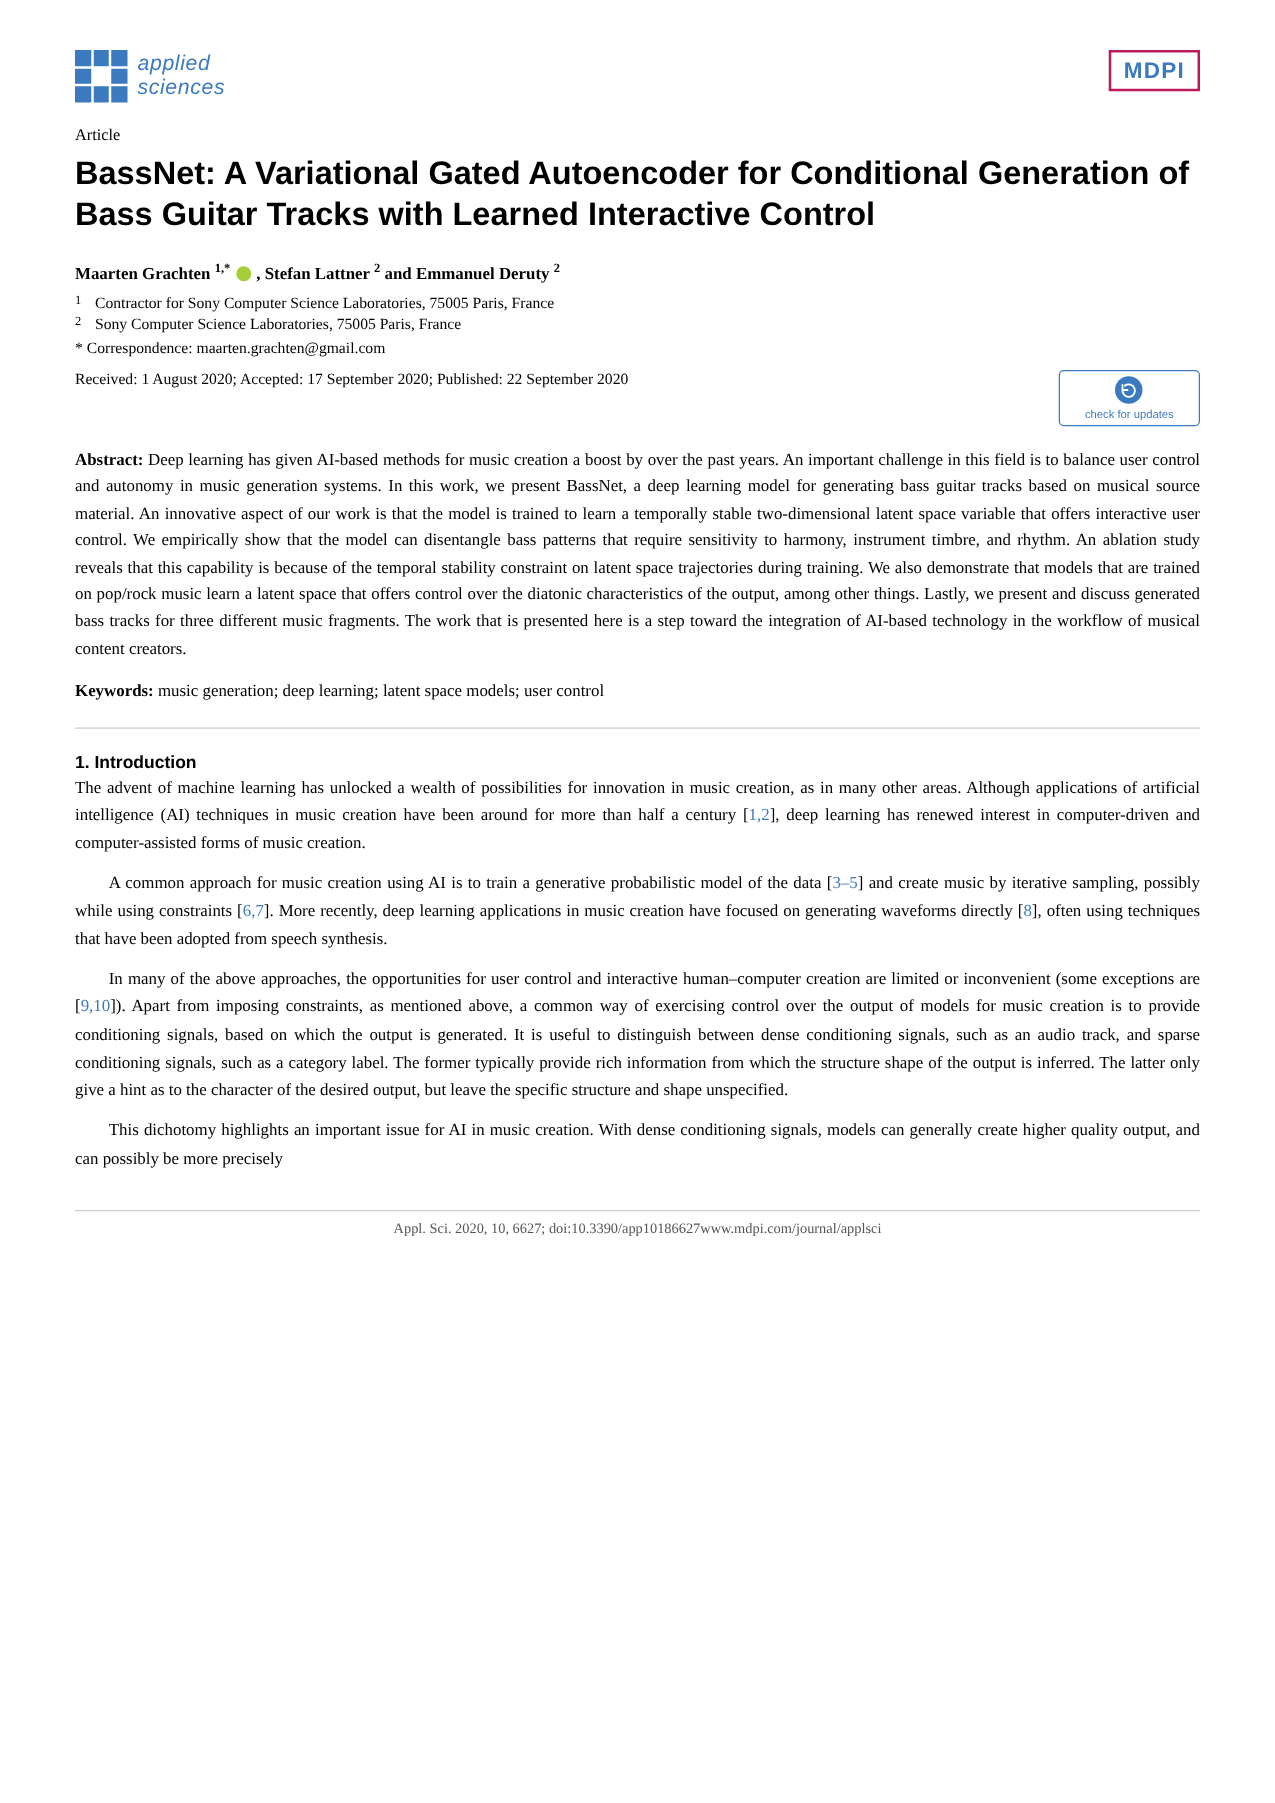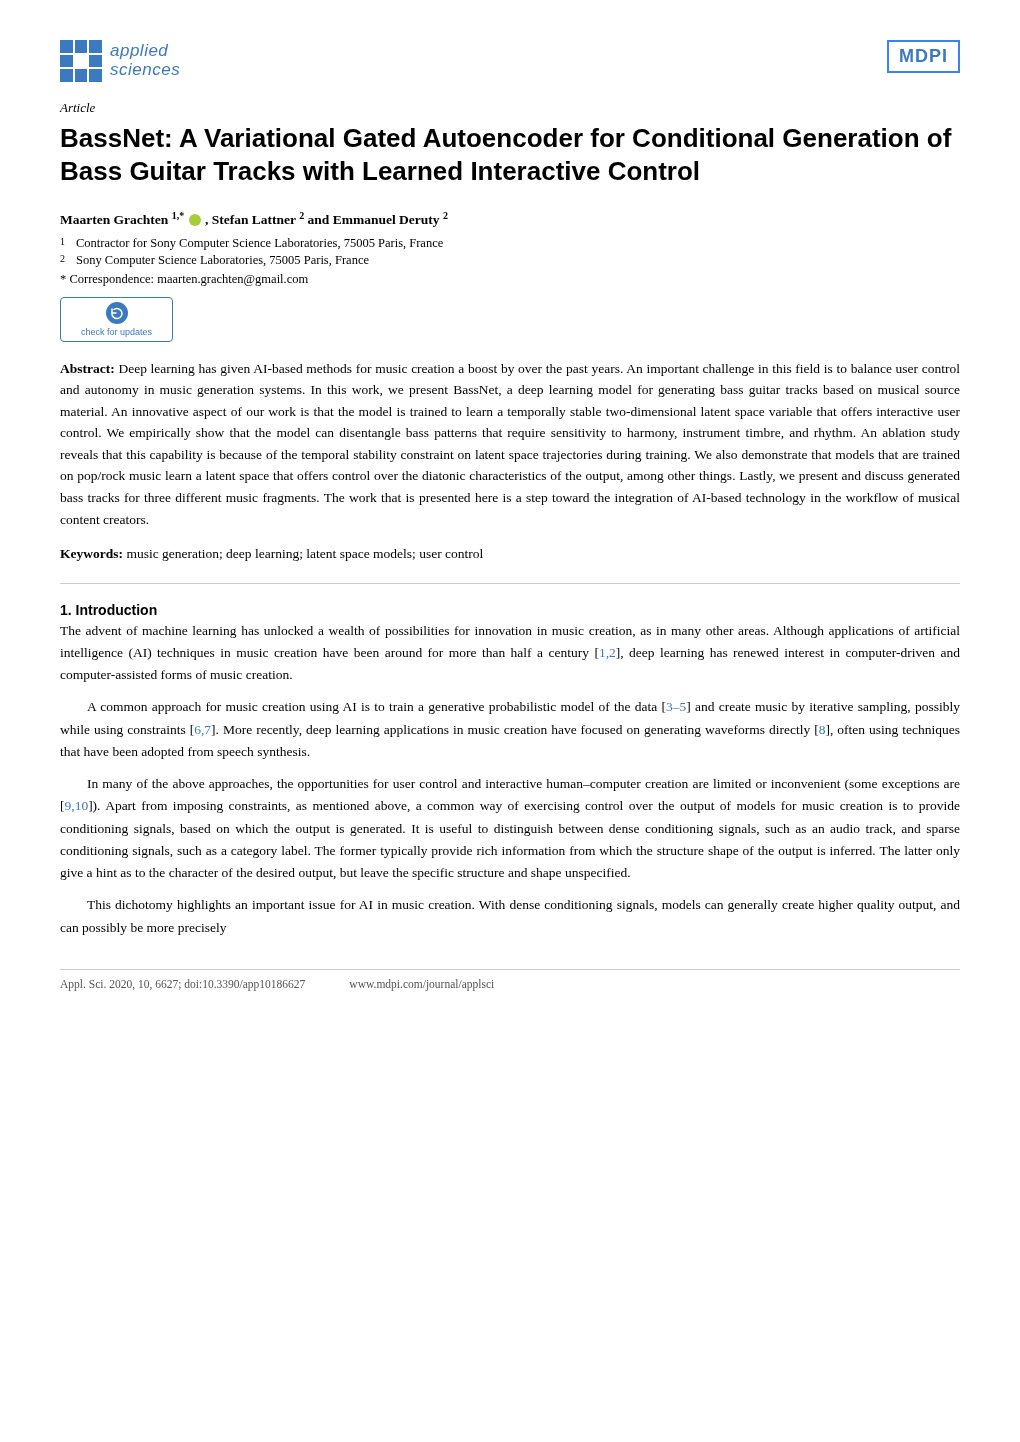--- a/index.html
+++ b/index.html
@@ -42,30 +42,29 @@
       font-style: italic;
       font-weight: normal;
       color: #3c7abf;
       letter-spacing: 0.5px;
     }
     .logo-right {
       display: flex;
       align-items: center;
     }
     .mdpi-logo {
-      border: 2px solid #3b82f6;
+      border: 2px solid #be185d;
       padding: 4px 10px;
       font-family: Arial, sans-serif;
       font-size: 18px;
       font-weight: bold;
       color: #3c7abf;
       letter-spacing: 1px;
     }
     .article-label {
-      font-style: italic;
       font-size: 13px;
       margin-bottom: 6px;
       color: #000;
     }
     .main-title {
       font-family: Arial, sans-serif;
       font-size: 26px;
       font-weight: bold;
       color: #000;
       line-height: 1.25;
@@ -181,26 +180,25 @@
       line-height: 1.65;
       margin-bottom: 10px;
       text-indent: 2em;
     }
     .body-paragraph:first-child {
       text-indent: 0;
     }
     .footer-line {
       margin-top: 30px;
       display: flex;
-      justify-content: flex-start;
+      justify-content: center;
       font-size: 11.5px;
       color: #555;
       border-top: 1px solid #ccc;
       padding-top: 8px;
-      gap: 44px;
     }
     .cite-ref { color: #3c7abf; }
     .body-paragraph-noindent {
       font-size: 13.5px;
       text-align: justify;
       line-height: 1.65;
       margin-bottom: 10px;
     }
   </style>
 </head>
@@ -248,20 +246,21 @@
     <span>Contractor for Sony Computer Science Laboratories, 75005 Paris, France</span>
   </li>
   <li>
     <span class="aff-num">2</span>
     <span>Sony Computer Science Laboratories, 75005 Paris, France</span>
   </li>
 </ul>
 <div class="correspondence-line">* Correspondence: maarten.grachten@gmail.com</div>
 
 <div class="dates-row">
+  <div class="dates-text">Received: 1 August 2020; Accepted: 17 September 2020; Published: 22 September 2020</div>
   <div class="check-updates-badge">
     <div class="check-updates-circle">
       <svg viewBox="0 0 14 14" fill="none" xmlns="http://www.w3.org/2000/svg">
         <path d="M2 7 A5 5 0 1 0 4 3.5" stroke="white" stroke-width="1.5" fill="none" stroke-linecap="round"></path>
         <polyline points="2,3 2,7 6,7" stroke="white" stroke-width="1.5" fill="none" stroke-linecap="round" stroke-linejoin="round"></polyline>
       </svg>
     </div>
     <span>check for updates</span>
   </div>
 </div>

